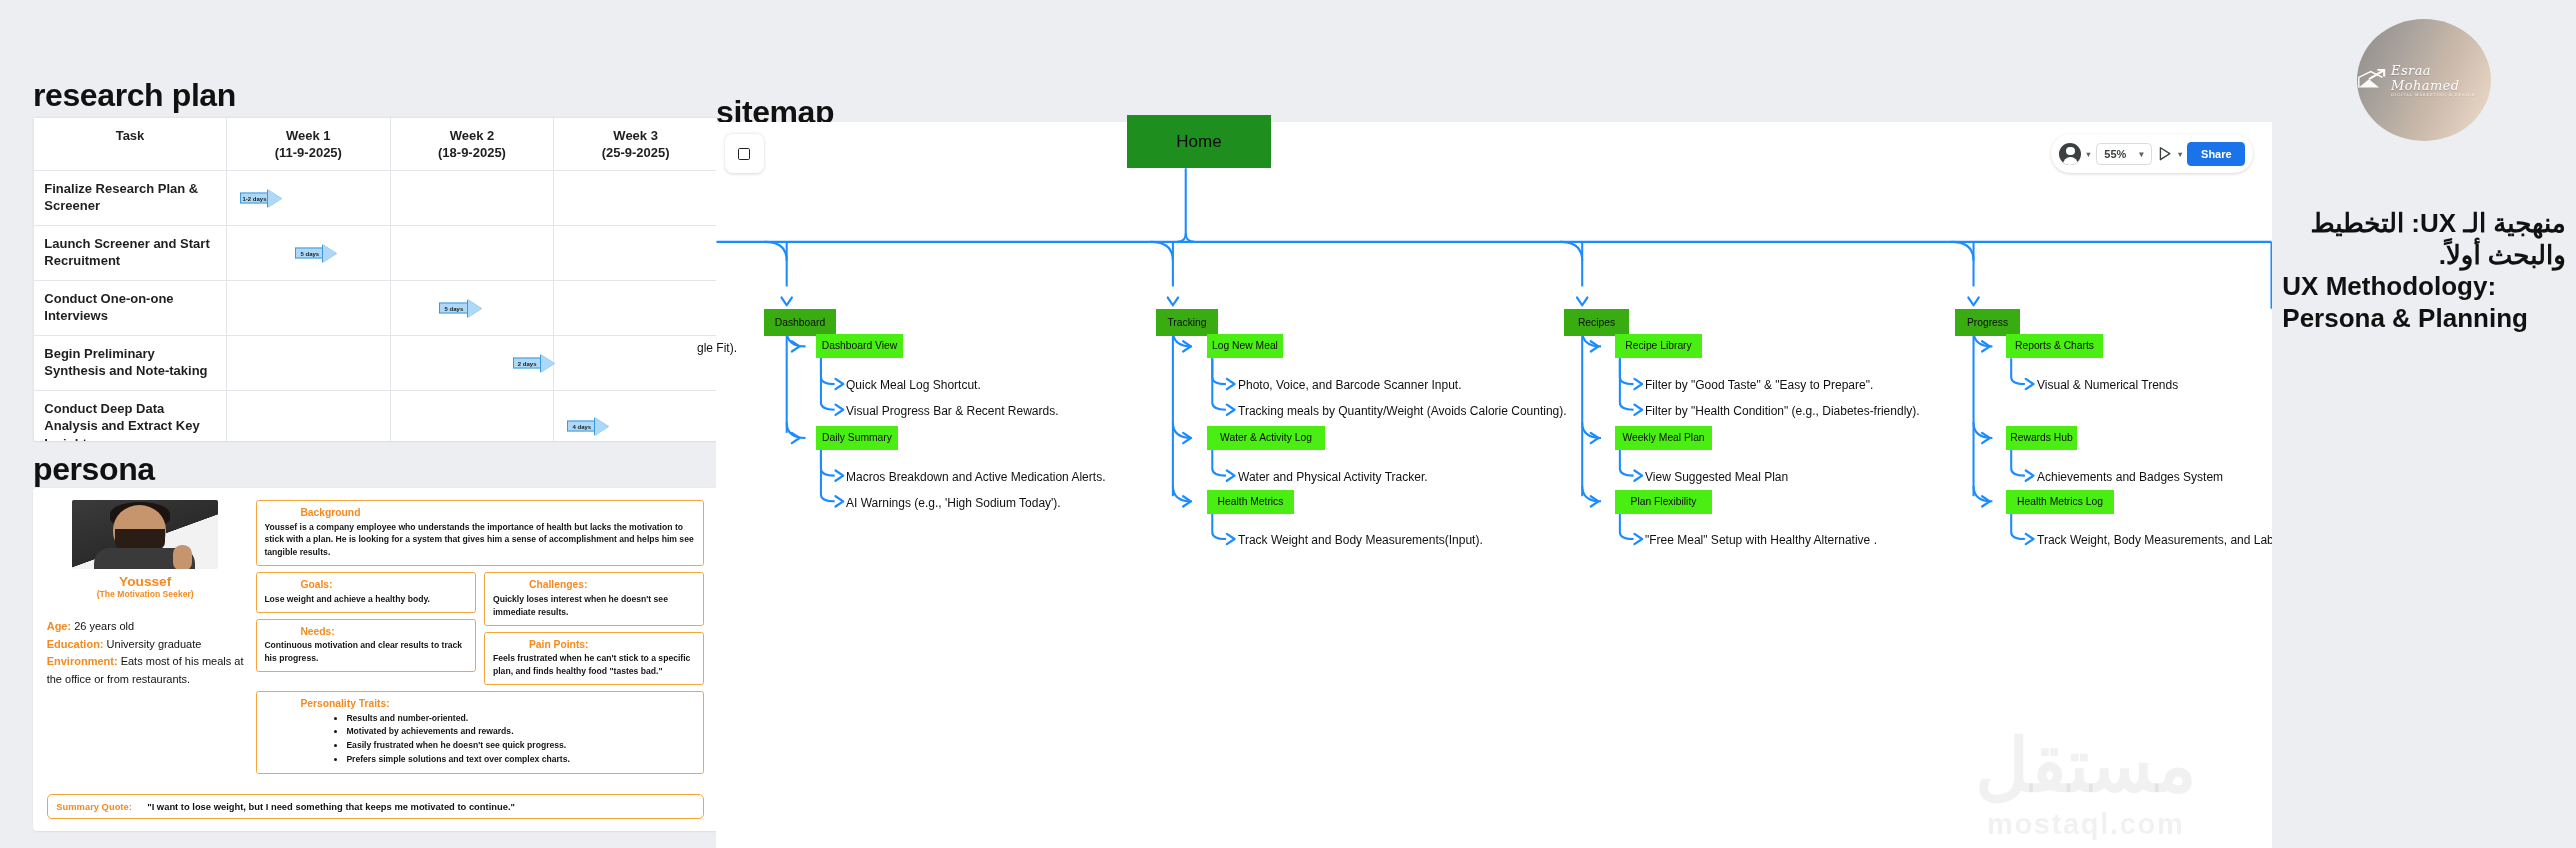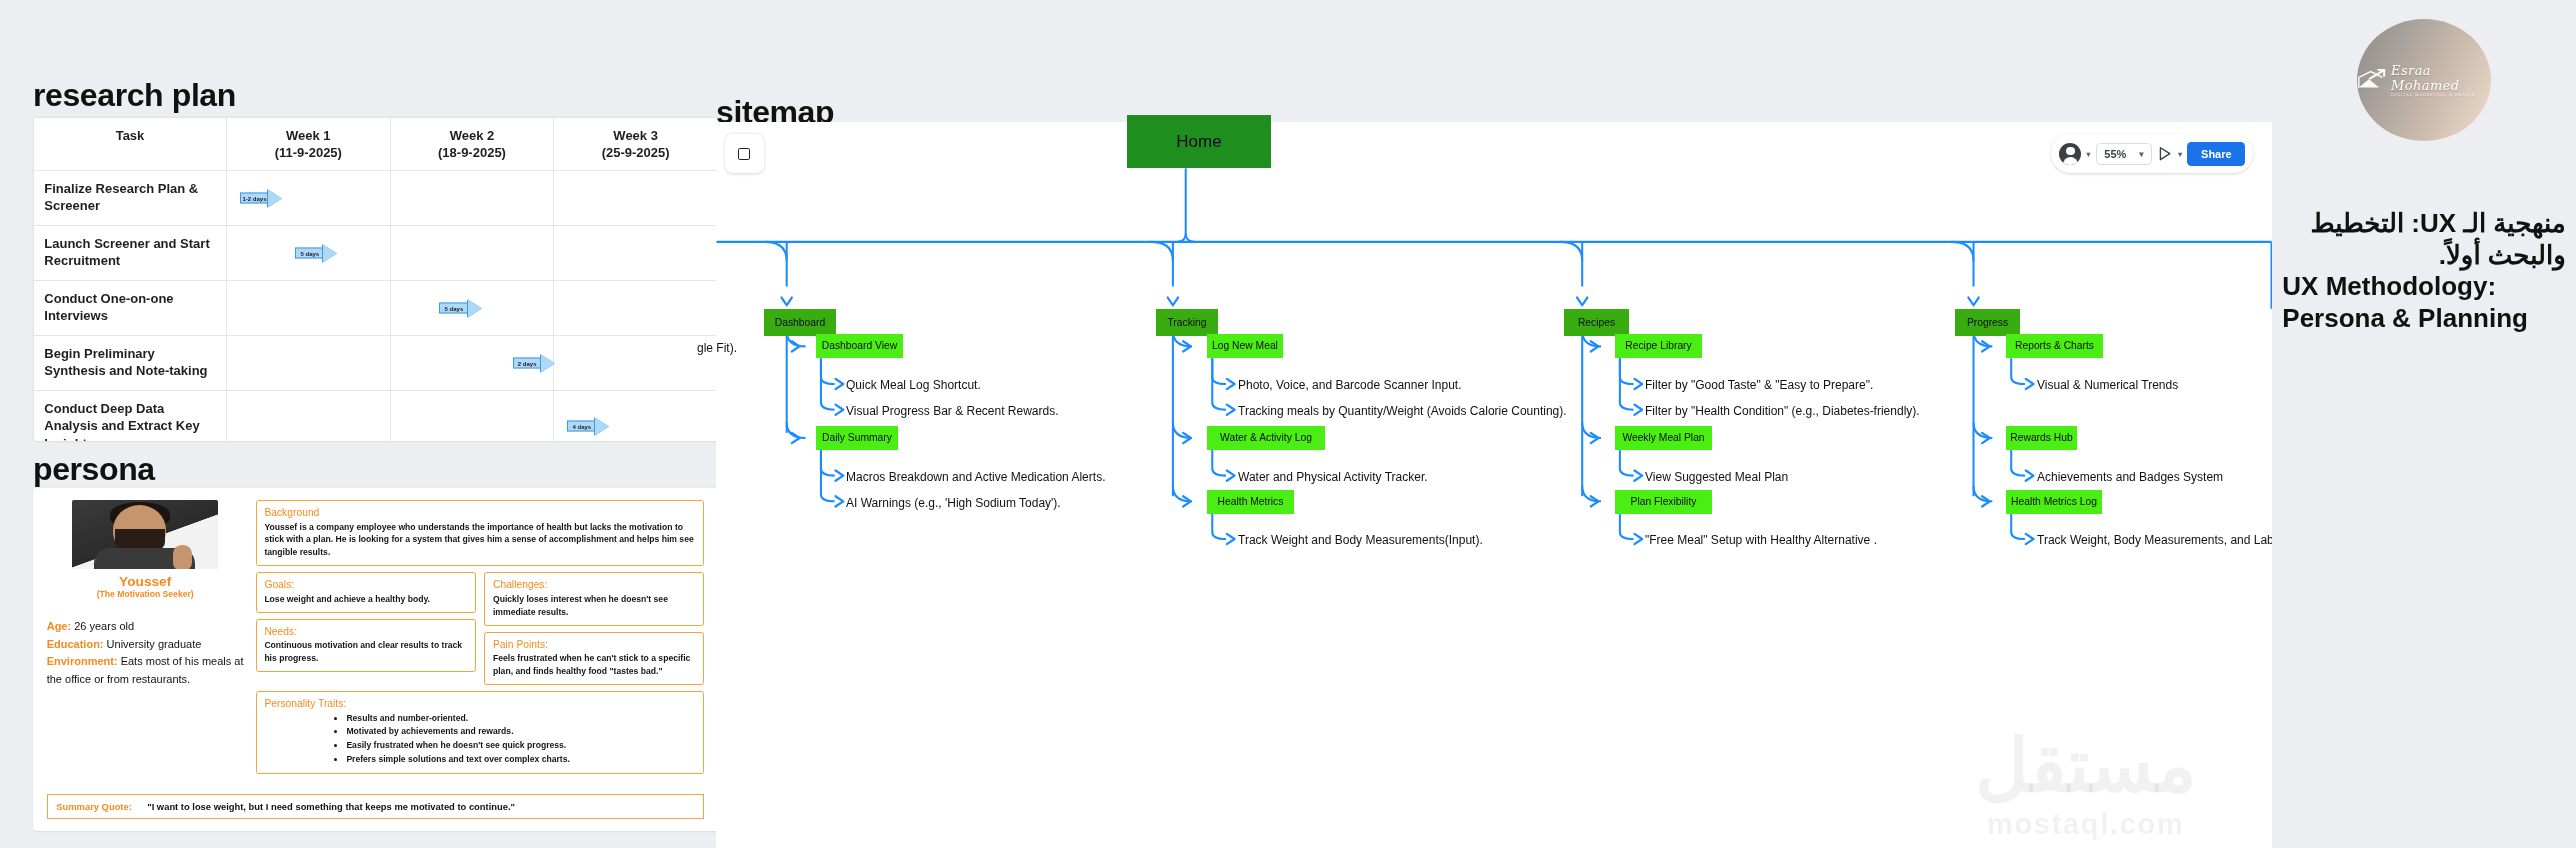--- a/index.html
+++ b/index.html
@@ -110,28 +110,28 @@
   }
   .p-sub { text-align:center; color:#f68a1e; font-size:8.6px; font-weight:700; }
   .p-facts { margin-top:19px; font-size:11px; line-height:1.6; color:#111; }
   .p-facts b { color:#f68a1e; }
 
   .persona-right { flex:1; display:flex; flex-direction:column; gap:6px; }
   .box {
     border:0.9px solid #f5a43c; border-radius:2.6px; padding:6px 7.7px;
     background:#fff;
   }
-  .box .h { color:#f68a1e; font-size:10.3px; font-weight:400; }
+  .box .h { color:#f68a1e; font-size:10.3px; font-weight:700;margin-left:36px; }
   .box .t { font-size:8.6px; font-weight:700; color:#151515; line-height:1.5; margin-top:2.6px; }
   .two-col { display:flex; gap:8.6px; }
   .col-stack { display:flex; flex-direction:column; gap:6px; flex:1; }
   .box.traits .t ul { margin-left:82px; }
   .box.traits li { margin-bottom:0.9px; }
   .summary-row {
-    border:0.9px solid #f5a43c; border-radius:0; margin-top:11px;
+    border:0.9px solid #f5a43c; border-radius:5px; margin-top:11px;
     padding:6px 8.6px; display:flex; align-items:center; gap:15.4px;
   }
   .summary-row .lbl { color:#f68a1e; font-size:9.4px; font-weight:700; white-space:nowrap; }
   .summary-row .val { font-size:9.4px; font-weight:700; color:#111; }
 
   
   #sitemap-title { position:absolute; left:716px; top:94px; padding-left:0; }
   .sitemap-panel {
     position:absolute; left:716px; top:122px;
     width:1556px; height:727px;
@@ -504,21 +504,21 @@
           <div class="leaf" style="left: 929px; top: 282px;">Filter by "Health Condition" (e.g., Diabetes-friendly).</div>
           <div class="node lvl2" style="left: 885px; top: 304px; width: 97px; height: 24px;">Weekly Meal Plan</div>
           <div class="leaf" style="left: 929px; top: 348px;">View Suggested Meal Plan</div>
           <div class="node lvl2" style="left: 885px; top: 368px; width: 97px; height: 24px;">Plan Flexibility</div>
           <div class="leaf" style="left: 929px; top: 411px;">"Free Meal" Setup with Healthy Alternative .</div>
           <div class="node lvl1" style="left: 1225px; top: 187px; width: 65px; height: 27.4px;">Progress</div>
           <div class="node lvl2" style="left: 1276px; top: 212px; width: 97px; height: 24px;">Reports &amp; Charts</div>
           <div class="leaf" style="left: 1321px; top: 256px;">Visual &amp; Numerical Trends</div>
           <div class="node lvl2" style="left: 1276px; top: 304px; width: 71px; height: 24px;">Rewards Hub</div>
           <div class="leaf" style="left: 1321px; top: 348px;">Achievements and Badges System</div>
-          <div class="node lvl2" style="left: 1276px; top: 368px; width: 96px; height: 24px;">Health Metrics Log</div>
+          <div class="node lvl2" style="left: 1276px; top: 368px; width: 108px; height: 24px;">Health Metrics Log</div>
           <div class="leaf" style="left: 1321px; top: 411px;">Track Weight, Body Measurements, and Lab Results (Output)</div>
           <div class="node lvl1" style="left: 1542px; top: 187px; width: 34px; height: 27.4px;">S</div>
           <div class="leaf" style="left: -19px; top: 219px;">gle Fit).</div>
         </div>
       <div class="watermark">
         <span>مستقل</span>
         <small>mostaql.com</small>
       </div>
     </div>
   </div>

